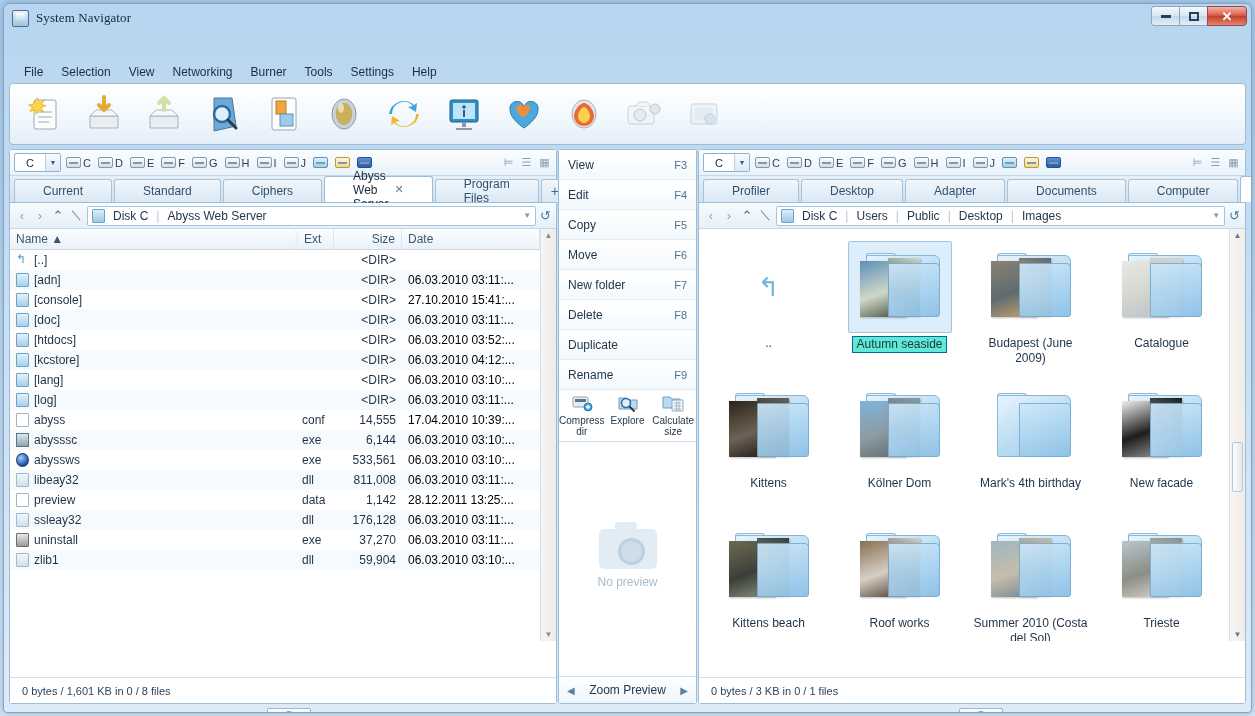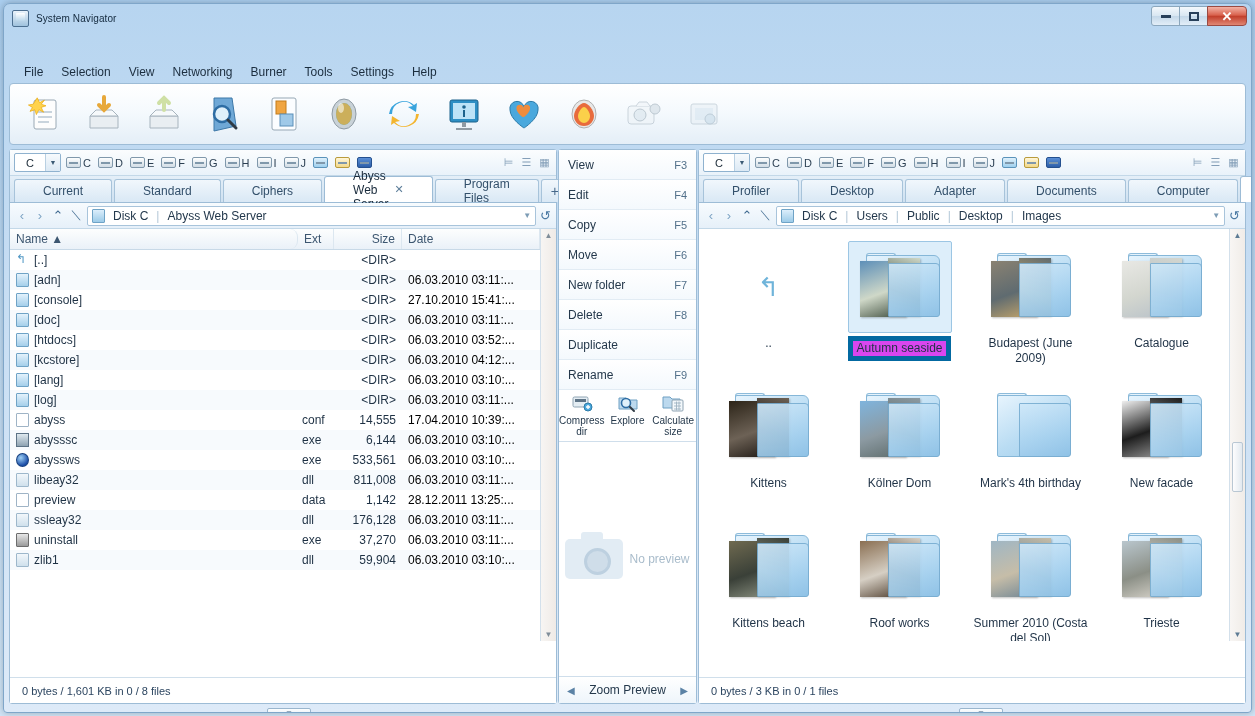--- a/index.html
+++ b/index.html
@@ -17,21 +17,21 @@
     border:1px solid #7fa6c9;
     box-shadow:0 0 6px rgba(0,0,0,.25);
     overflow:hidden;
   }
   
   .titlebar { height:28px; position:relative; display:flex; align-items:center; padding-left:8px; }
   .title-ico { width:17px; height:17px; margin-right:7px; position:relative;
      background:linear-gradient(180deg,#eaf3fb,#9fc2dd); border:1px solid #4c6f90; border-radius:2px;}
   .title-ico:after{content:"";position:absolute;left:3px;top:2px;width:9px;height:8px;
      background:linear-gradient(180deg,#fff,#b9d6ea);border-radius:1px;}
-  .title-text { font-size:10px; color:#13293d; letter-spacing:.1px;}
+  .title-text { font-size:13px; color:#13293d; letter-spacing:.1px;font-family:Liberation Serif, serif;}
   .wbtns { position:absolute; right:4px; top:2px; display:flex; gap:0px; align-items:center;}
   .wbtn { width:29px; height:20px; border:1px solid #8ba7bd; margin-left:-1px;
      background:linear-gradient(180deg,#f3f8fc 0%,#d9e7f2 48%,#c4d8e9 52%,#e2eef8 100%);
      display:flex;align-items:center;justify-content:center;color:#28405a;font-size:11px;}
   .wbtn:first-child{border-radius:3px 0 0 3px;}
   .wbtn.close{ width:40px; border-radius:0 4px 4px 0; border-color:#9a4a42;
      background:linear-gradient(180deg,#f3b3a6 0%,#d9624e 45%,#c23f2c 52%,#e08773 100%);
      color:#fff; font-weight:bold; font-size:13px;}
   .wbtn .gl-min{width:10px;height:3px;background:#28405a;}
   .wbtn .gl-max{width:10px;height:9px;border:2px solid #28405a;}
@@ -117,38 +117,38 @@
   .statusbar{height:26px;border-top:1px solid #d0dfeb;display:flex;align-items:center;padding-left:12px;
      font-size:11px;color:#2c4560;background:#fff;margin-top:36px;}
   
   .cmd-item{height:30px;display:flex;align-items:center;justify-content:space-between;padding:0 9px;
      font-size:12px;color:#24384b;border-bottom:1px solid #e2ecf4;
      background:linear-gradient(180deg,#ffffff,#f4f9fd);}
   .cmd-item .k{color:#52708a;font-size:11px;}
   .cmd-tools{display:flex;border-bottom:1px solid #cfdeeb;padding:3px 0 4px;}
   .ct{flex:1;display:flex;flex-direction:column;align-items:center;gap:2px;font-size:10px;color:#24384b;line-height:11px;text-align:center;}
   .ct .g{width:22px;height:20px;}
-  .preview{flex:1;display:flex;flex-direction:row;align-items:center;justify-content:center;gap:6px;
+  .preview{flex:1;display:flex;flex-direction:column;align-items:center;justify-content:center;gap:6px;
      background:#fff;border-bottom:1px solid #cfdeeb;}
   .cam{width:58px;height:40px;border-radius:5px;background:#e2ecf4;position:relative;}
   .cam:before{content:"";position:absolute;left:16px;top:-7px;width:22px;height:9px;border-radius:3px 3px 0 0;background:#e2ecf4;}
   .cam:after{content:"";position:absolute;left:19px;top:9px;width:21px;height:21px;border-radius:50%;
      background:#cfdde9;border:3px solid #bdd0e0;}
   .nopre{color:#a9bccb;font-size:12px;}
   .zoomrow{height:26px;display:flex;align-items:center;justify-content:space-between;padding:0 8px;
      font-size:12px;color:#25394c;background:linear-gradient(180deg,#ffffff,#eef5fb);}
   .zarw{color:#5b82a5;font-size:10px;}
   
   .thumbs{flex:1;background:#fff;display:flex;overflow:hidden;}
   .tgrid{flex:1;display:grid;grid-template-columns:repeat(4,1fr);grid-auto-rows:140px;padding:6px 2px 0 4px;}
   .tcell{display:flex;flex-direction:column;align-items:center;justify-content:flex-start;padding-top:6px;}
   .tico{width:104px;height:92px;position:relative;display:flex;align-items:center;justify-content:center;}
   .tcell.sel .tico{background:#ddeefa;border:1px solid #9cc6e4;border-radius:2px;}
   .tlabel{font-size:12px;color:#1f3246;text-align:center;line-height:15px;margin-top:3px;max-width:118px;}
-  .tcell.sel .tlabel{background:#d946ef;border:5px solid #0369a1;padding:0 3px;}
+  .tcell.sel .tlabel{background:#5eead4;border:1px solid #0369a1;padding:0 3px;}
   .fold{width:84px;height:68px;position:relative;}
   .fold .back{position:absolute;left:8px;top:2px;width:74px;height:62px;border-radius:2px 6px 4px 2px;
      background:linear-gradient(150deg,#e7f4fd 0%,#b9dcf3 55%,#9fcdea 100%);border:1px solid #86b7d8;}
   .fold .tab2{position:absolute;left:8px;top:0px;width:30px;height:7px;border-radius:3px 3px 0 0;
      background:linear-gradient(180deg,#e9f5fd,#bfdef4);border:1px solid #8dbbda;border-bottom:none;}
   .fold .ph{position:absolute;left:2px;top:8px;width:46px;height:56px;overflow:hidden;
      box-shadow:1px 1px 2px rgba(0,0,0,.25);}
   .fold .ph2{position:absolute;left:30px;top:5px;width:32px;height:58px;overflow:hidden;
      box-shadow:1px 1px 2px rgba(0,0,0,.25);}
   .fold .front{position:absolute;left:30px;top:10px;width:52px;height:54px;border-radius:1px 4px 3px 1px;

